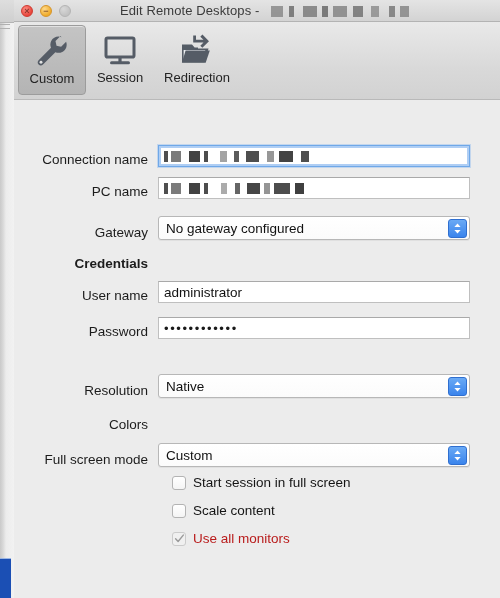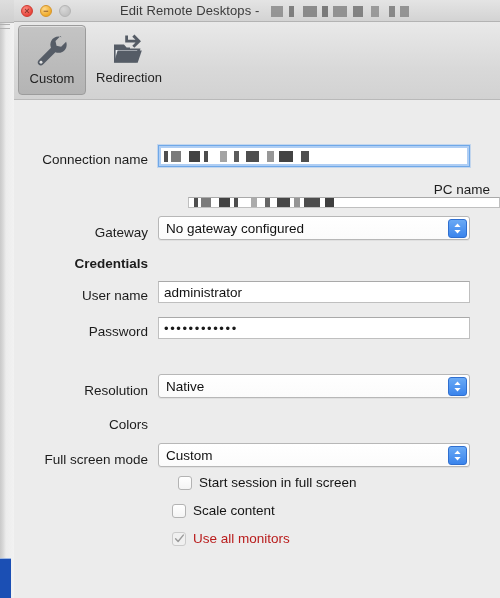--- a/index.html
+++ b/index.html
@@ -373,20 +373,30 @@
       <div class="toolbar-tab selected">
         <span class="tab-icon">
           <svg width="38" height="36" viewBox="0 0 38 36">
             <path d="M28.5 4.2c-3.9-1.6-8.4.1-10.3 3.9-1.1 2.2-1.1 4.6-.2 6.7L5.6 27.2c-1.2 1.2-1.2 3.2 0 4.4 1.2 1.2 3.2 1.2 4.4 0L22.4 19.2c2.1.9 4.6.9 6.8-.2 3.8-1.9 5.5-6.4 3.9-10.3l-5 5-4.6-1-1-4.6 5-5z" fill="#555c66"></path>
             <circle cx="8.0" cy="29.3" r="1.45" fill="#e2e2e2"></circle>
           </svg>
         </span>
         <span class="tab-label">Custom</span>
       </div>
 
+      <div class="toolbar-tab">
+        <span class="tab-icon">
+          <svg width="38" height="36" viewBox="0 0 38 36">
+            <rect x="5" y="6" width="28" height="19" rx="1.6" fill="none" stroke="#555c66" stroke-width="3"></rect>
+            <rect x="17.4" y="25" width="3.2" height="5" fill="#555c66"></rect>
+            <rect x="9" y="29.2" width="20" height="3" rx="1.5" fill="#555c66"></rect>
+          </svg>
+        </span>
+        <span class="tab-label">Session</span>
+      </div>
 
       <div class="toolbar-tab" style="width:86px">
         <span class="tab-icon">
           <svg width="38" height="36" viewBox="0 0 38 36">
             <path d="M18 3.5v4.3h7.5l-3.2-3.1 2.1-2.1 6.6 6.6-6.6 6.6-2.1-2.1 3.2-3.1H15.2V3.5z" fill="#555c66"></path>
             <path d="M4 12.5h10l2.6 3H20v2.2H4z" fill="#555c66"></path>
             <path d="M4 16.5h26.5l-4.2 13.8H4z" fill="#555c66"></path>
             <path d="M5.6 17.9h21.8l-3.4 11H5.6z" fill="#eceff2"></path>
             <path d="M7.6 18.6h24.2l-4.1 12.2H3.9z" fill="#555c66"></path>
           </svg>
@@ -398,21 +408,21 @@
 
     <div id="content-pane">
 
       <div class="form-row" style="top:41px;">
         <span class="field-label">Connection name</span>
         <div class="text-field focused" style="width:312px;">
           <span class="redacted-text redacted-conn"></span>
         </div>
       </div>
 
-      <div class="form-row" style="top:82px;flex-direction:column;">
+      <div class="form-row" style="top:73px;">
         <span class="field-label">PC name</span>
         <div class="text-field" style="width:312px;">
           <span class="redacted-text redacted-pc"></span>
         </div>
       </div>
 
       <div class="form-row" style="top:114px;">
         <span class="field-label">Gateway</span>
         <div class="popup-button" style="width:312px;">
           <span>No gateway configured</span>
@@ -466,21 +476,21 @@
           <span>Custom</span>
           <span class="popup-arrows">
             <svg width="9" height="13" viewBox="0 0 9 13">
               <path d="M4.5 1.4 7.6 5H1.4z" fill="#ffffff"></path>
               <path d="M4.5 11.6 1.4 8h6.2z" fill="#ffffff"></path>
             </svg>
           </span>
         </div>
       </div>
 
-      <div class="check-row" style="left:164px; top:375px;">
+      <div class="check-row" style="left:158px; top:375px;">
         <span class="checkbox">
           
         </span>
         <span class="check-label">Start session in full screen</span>
       </div>
 
       <div class="check-row" style="left:158px; top:403px;">
         <span class="checkbox">
           
         </span>

